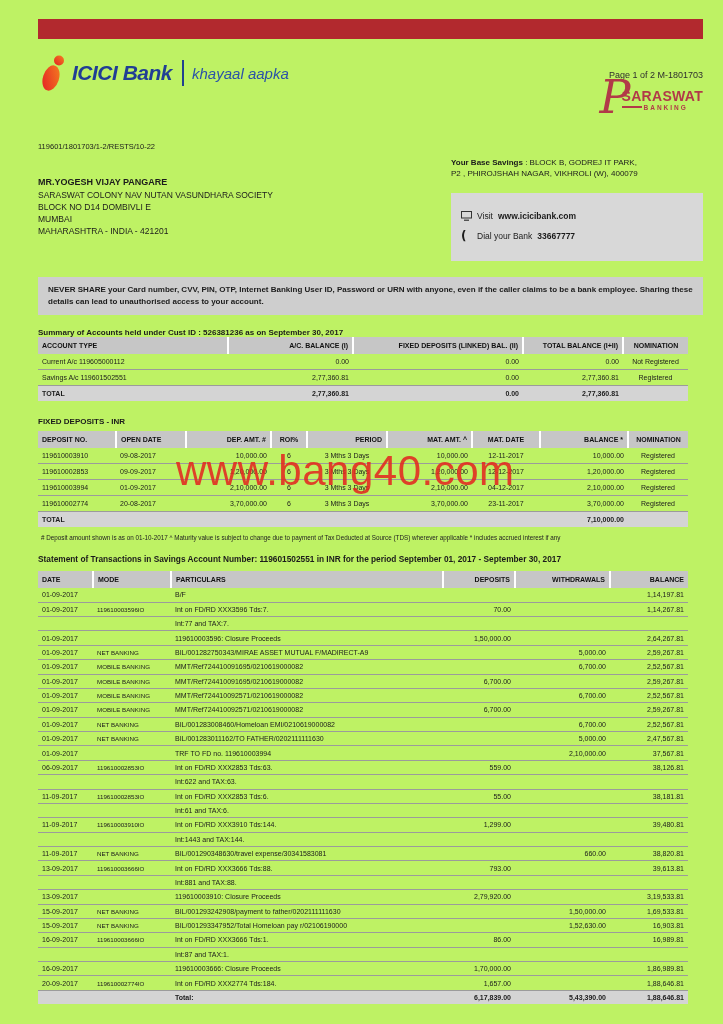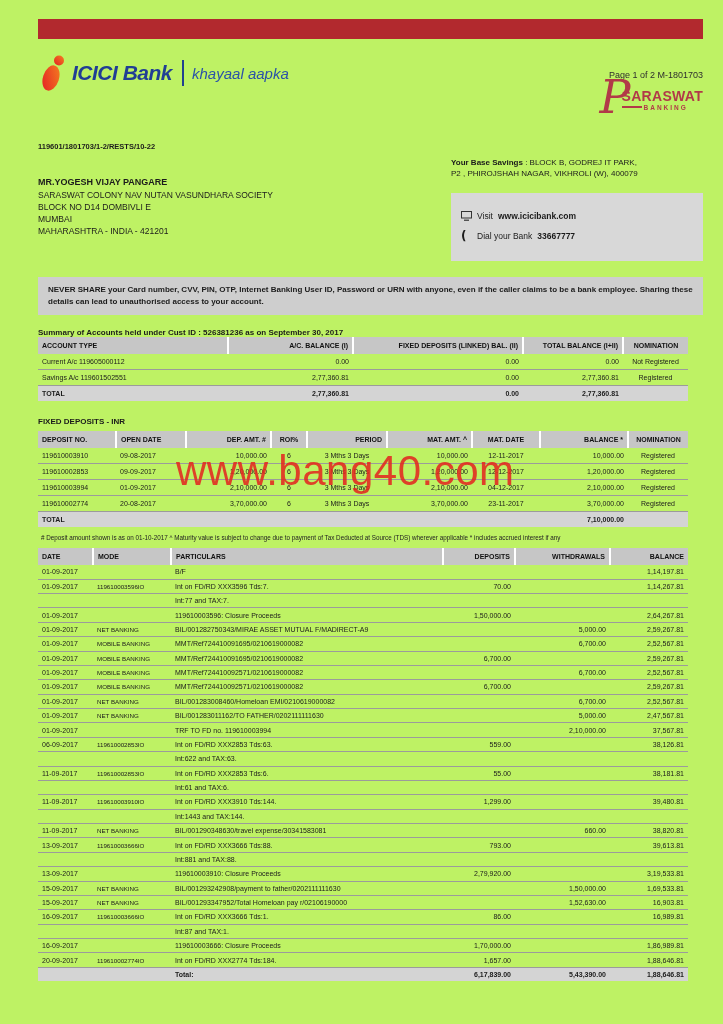--- a/index.html
+++ b/index.html
@@ -21,21 +21,21 @@
   .header-right { display:flex; align-items:flex-end;flex-direction:column; }
   .page-info { font-size:9px; color:#2e2e2e; margin-top:16px; }
   .privilege { display:flex; align-items:flex-end; margin-left:4px; }
   .priv-p { font-family:"DejaVu Serif", serif; font-style:italic; font-size:46px; line-height:0.78; color:#b13a48; }
   .priv-words { display:flex; flex-direction:column; margin-left:-9px; margin-bottom:5px; }
   .priv-main { font-size:14px; font-weight:bold; color:#b13a48; letter-spacing:0.3px; }
   .priv-sub-row { display:flex; align-items:center; margin-top:0px; }
   .priv-line { width:20px; height:2px; background:#b13a48; margin-right:2px; }
   .priv-sub { font-size:6.5px; font-weight:bold; letter-spacing:2px; color:#b13a48; }
 
-  .ref { margin-top:26px; font-size:7.5px; font-weight:bold; }
+  .ref { margin-top:26px; font-size:7.5px; font-weight:normal; }
 
   
   .addr-row { display:flex; justify-content:space-between; width:665px; margin-top:6px; }
   .cust { padding-top:20px; }
   .cust-name { font-weight:bold; font-size:9px; margin-bottom:3px; }
   .cust-line { font-size:8.5px; line-height:1.4; }
   .right-col { width:252px; }
   .branch { font-size:8px; line-height:1.45; }
   .branch b { font-weight:bold; }
   .contact-box { margin-top:13px; background:#d8d8d8; padding:9px 10px 10px 10px; }
@@ -287,20 +287,21 @@
               <td></td>
               <td></td>
             <td class="num">7,10,000.00</td>
             <td></td>
           </tr>
         </tbody>
       </table>
       <div class="footnote"># Deposit amount shown is as on 01-10-2017  ^  Maturity value is subject to change due to payment of Tax Deducted at Source (TDS) wherever applicable * includes accrued interest if any</div>
     </div>
 
+    <div class="stmt-title">Statement of Transactions in Savings Account Number: 119601502551 in INR for the period September 01, 2017 - September 30, 2017</div>
     <table class="stmt-table">
       <colgroup>
           <col style="width:55px">
           <col style="width:78px">
           <col style="width:272px">
           <col style="width:72px">
           <col style="width:95px">
           <col style="width:78px">
         </colgroup>
       <thead>

